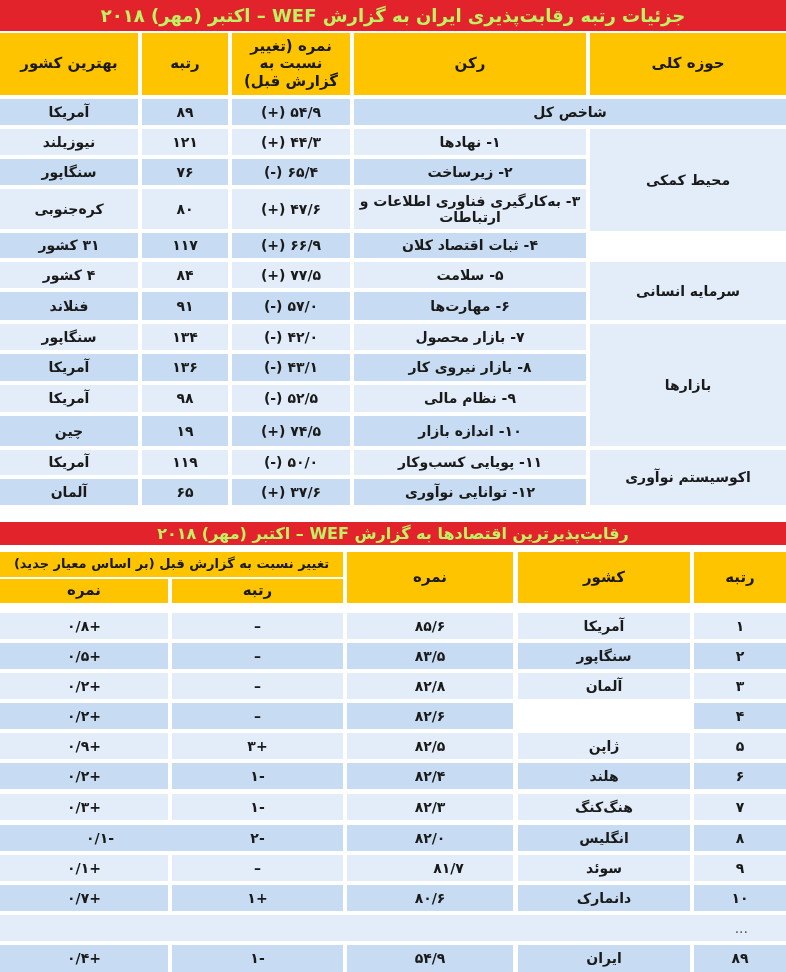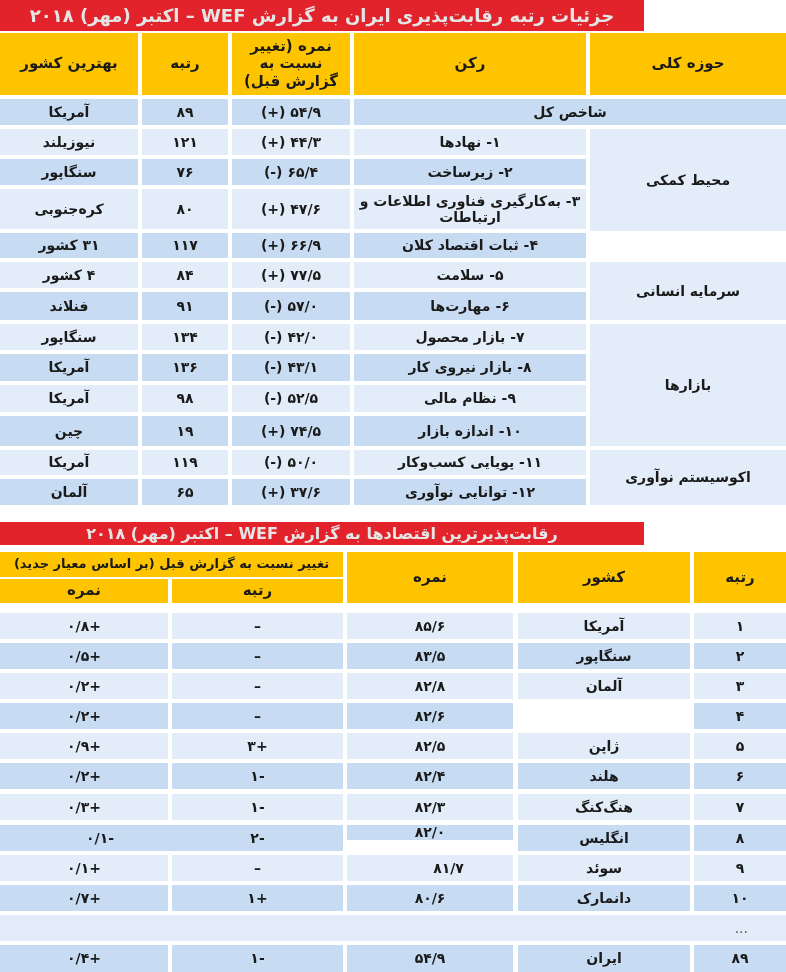--- a/index.html
+++ b/index.html
@@ -1,18 +1,18 @@
 <!DOCTYPE html>
 <html><head>
 <meta charset="utf-8">
 <style>
   html, body { margin:0; padding:0; background:#ffffff; }
   body { width:786px; height:972px; overflow:hidden; position:relative;
          font-family:"DejaVu Sans", sans-serif; color:#1a1a1a; }
-  .title-bar { position:absolute; left:0; width:644px; background:#e3232b; color:#e5e5e5;
+  .title-bar { position:absolute; left:0; width:786px; background:#e3232b; color:#bef264;
                font-weight:bold; text-align:center; direction:rtl; box-sizing:border-box; }
   .tbl { position:absolute; left:0; width:786px; }
   .cell { position:absolute; box-sizing:border-box; display:flex; align-items:center;
           justify-content:center; text-align:center; direction:rtl; font-size:14px;
           font-weight:bold; line-height:1.15; padding:0 4px; }
   .hdr { background:#ffc400; font-size:15px; }
   .l { background:#e2edf9; }
   .d { background:#c7dcf2; }
   .blank { background:#e2edf9; }
 </style>
@@ -147,21 +147,21 @@
   <div class="cell d" style="left:0;top:763px;width:168px;height:26px;">+۰/۲</div>
 
   <div class="cell l" style="left:694px;top:794px;width:92px;height:26px;">۷</div>
   <div class="cell l" style="left:518px;top:794px;width:172px;height:26px;">هنگ‌کنگ</div>
   <div class="cell l" style="left:347px;top:794px;width:166px;height:26px;">۸۲/۳</div>
   <div class="cell l" style="left:172px;top:794px;width:171px;height:26px;">-۱</div>
   <div class="cell l" style="left:0;top:794px;width:168px;height:26px;">+۰/۳</div>
 
   <div class="cell d" style="left:694px;top:825px;width:92px;height:26px;">۸</div>
   <div class="cell d" style="left:518px;top:825px;width:172px;height:26px;">انگلیس</div>
-  <div class="cell d" style="left:347px;top:825px;width:166px;height:15px;">۸۲/۰</div>
+  <div class="cell d" style="left:347px;top:825px;width:166px;height:26px;">۸۲/۰</div>
   <div class="cell d" style="left:172px;top:825px;width:171px;height:26px;">-۲</div>
   <div class="cell d" style="left:0;top:825px;width:200px;height:26px;">-۰/۱</div>
 
   <div class="cell l" style="left:694px;top:855px;width:92px;height:26px;">۹</div>
   <div class="cell l" style="left:518px;top:855px;width:172px;height:26px;">سوئد</div>
   <div class="cell l" style="left:347px;top:855px;width:166px;height:26px;padding-left:41px;">۸۱/۷</div>
   <div class="cell l" style="left:172px;top:855px;width:171px;height:26px;">–</div>
   <div class="cell l" style="left:0;top:855px;width:168px;height:26px;">+۰/۱</div>
 
   <div class="cell d" style="left:694px;top:885px;width:92px;height:26px;">۱۰</div>

